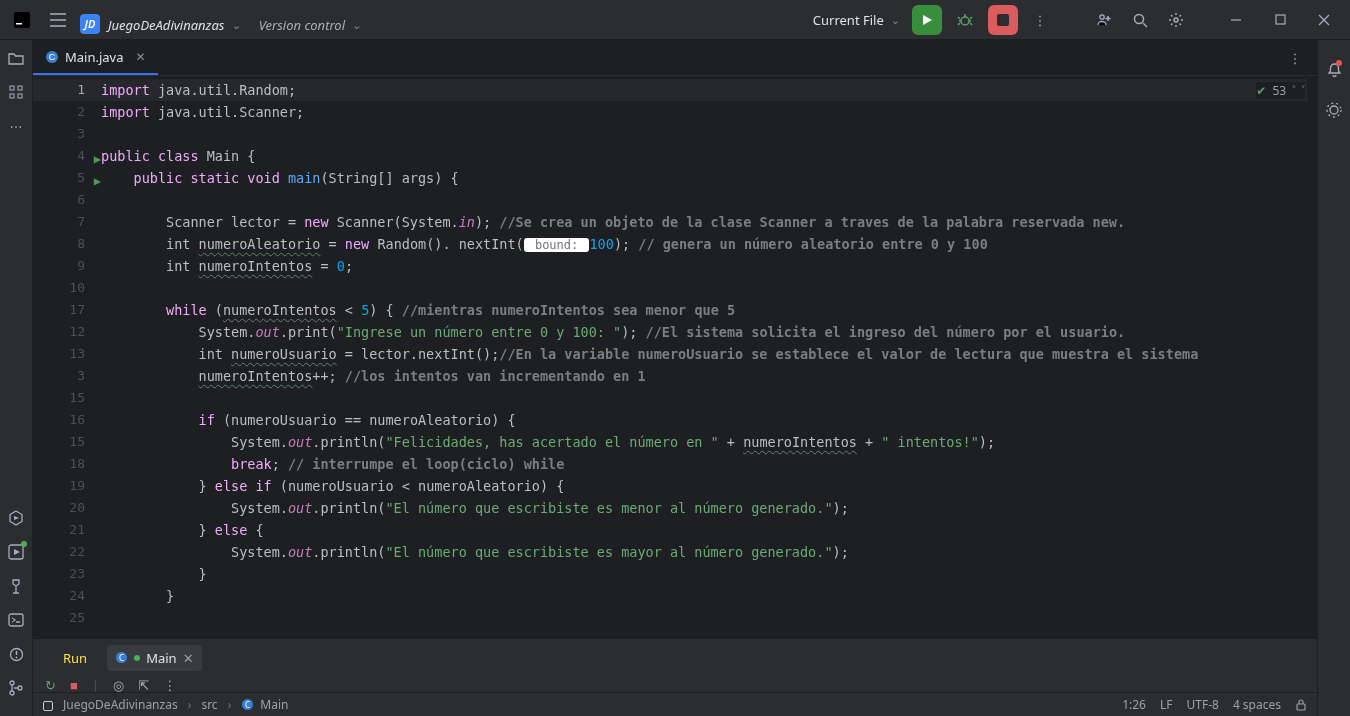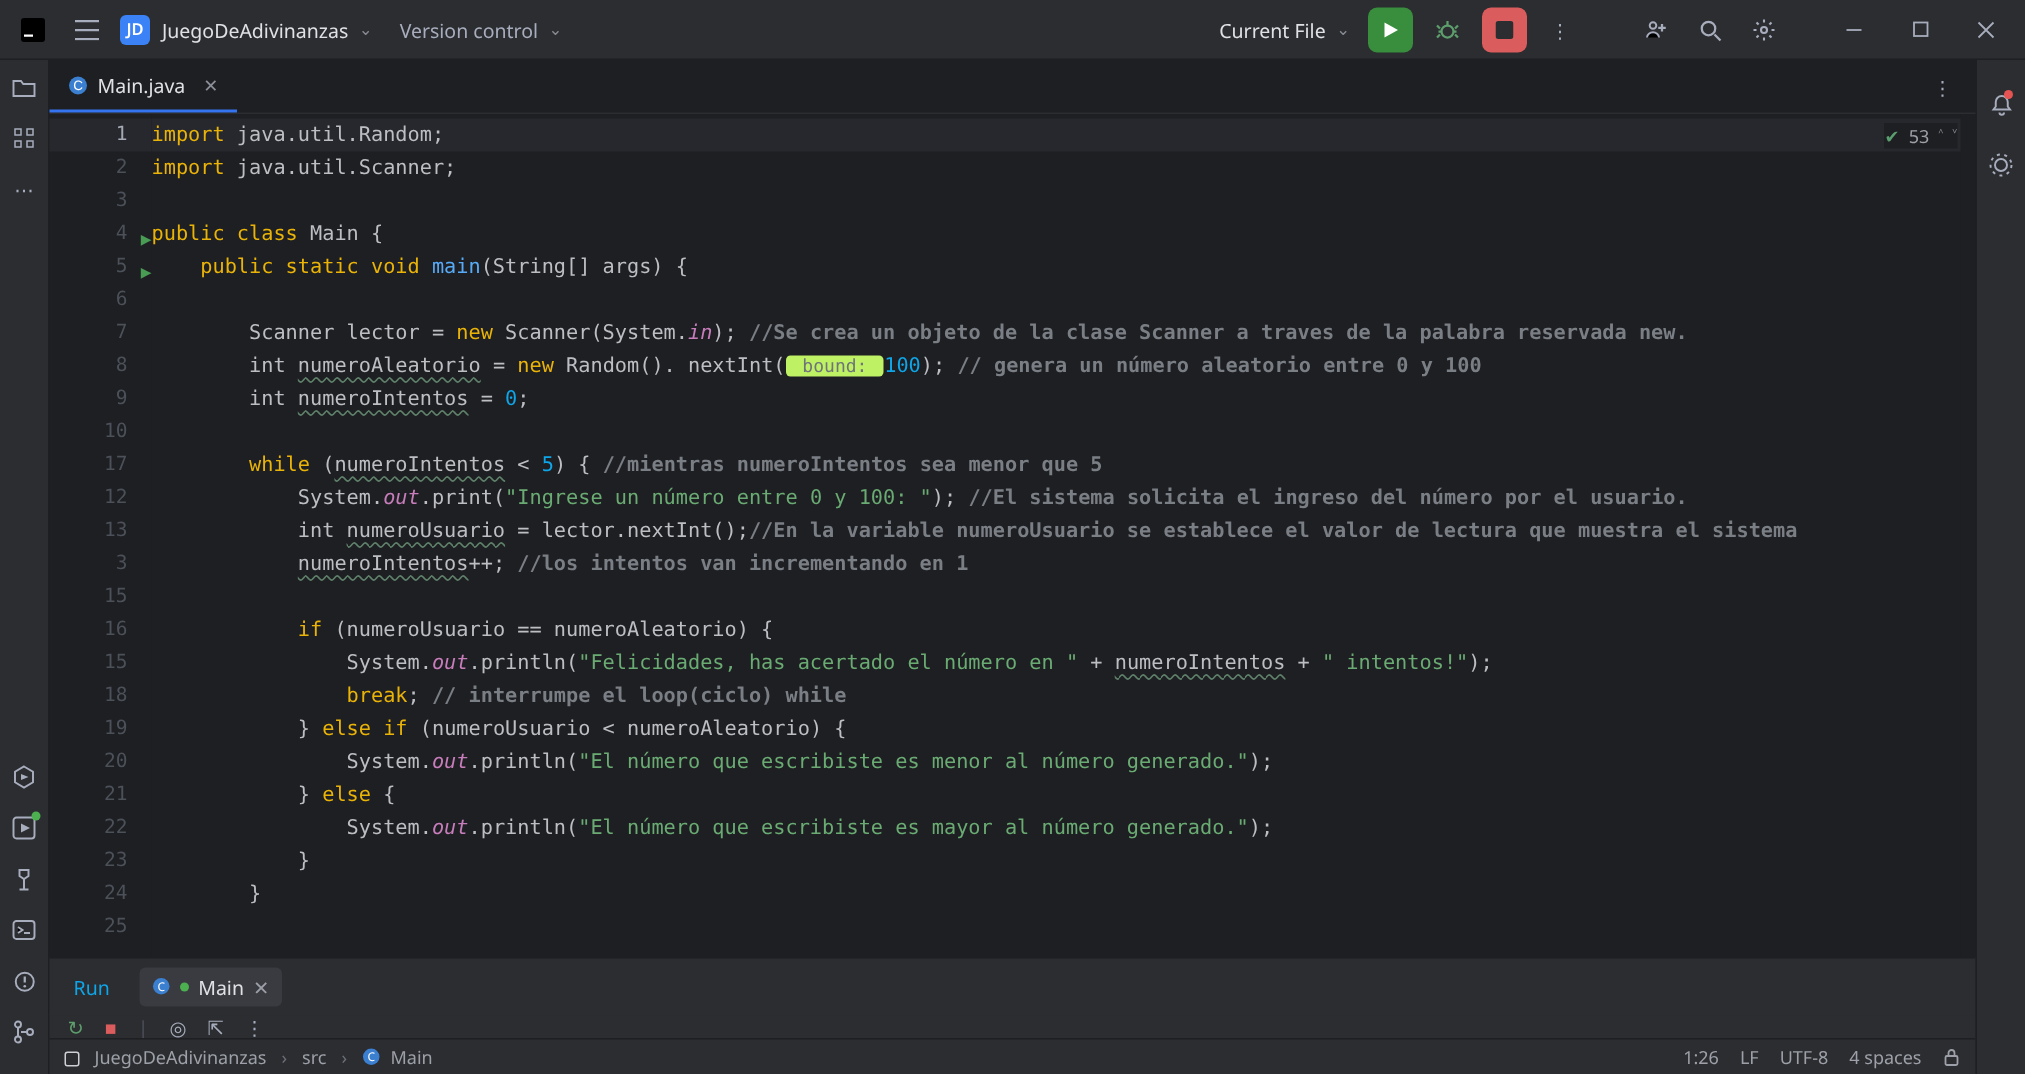--- a/index.html
+++ b/index.html
@@ -22,21 +22,21 @@
   padding: 0 8px;
   gap: 8px;
   border-bottom: 1px solid #1e1f22;
 }
 .icon-btn {
   width: 28px; height: 28px;
   display: inline-flex; align-items: center; justify-content: center;
   border-radius: 4px;
   color: #a8adbd;
 }
-.top-left { display:flex; align-items:center; gap:8px; }
+.top-left { display:flex; align-items:flex-end; gap:8px;font-style:italic; }
 .proj-badge {
   width: 20px; height: 20px; border-radius: 4px;
   background: #3b82f6; color: #fff;
   display: inline-flex; align-items:center; justify-content:center;
   font-size: 11px; font-weight: 600;
 }
 .proj-name { color: #dfe1e5; display:flex; align-items:center; gap:4px; }
 .vcs { color: #a8adbd; display:flex; align-items:center; gap:4px; margin-left: 10px;}
 .chev::after { content: "⌄"; font-size: 11px; color:#878a93; margin-left:3px; }
 .spacer { flex: 1; }
@@ -112,27 +112,27 @@
   font-family: ui-monospace, Consolas, monospace;
   font-size: 13.5px;
   line-height:22px;
   padding-top:3px;
   white-space: pre;
   overflow:hidden;
   position:relative;
 }
 .code .row { height:22px; }
 .code .row.current { background:#26282e; }
-.tok-kw { color:#eab308;margin-top:44px; }
+.tok-kw { color:#f0abfc;margin-top:44px; }
 .tok-str { color:#6aab73; }
 .tok-num { color:#0ea5e9; }
 .tok-com { color:#7a7e85; font-style: normal; font-weight: bold; }
 .tok-field { color:#c77dbb; font-style: italic; }
 .tok-funcdecl { color:#57aaf7; }
-.tok-hint { color:#6f737a; background:#bef264; padding:0 4px; border-radius:3px; font-size:12px; }
+.tok-hint { color:#6f737a; background:#ffffff; padding:0 4px; border-radius:3px; font-size:12px; }
 .tok-wavy { text-decoration: underline wavy #5f826b; text-decoration-thickness:1px; text-underline-offset:3px;}
 
 .insp-badge {
   position:absolute; top:6px; right:12px;
   display:flex; align-items:center; gap:6px;
   color:#9da0a8; font-size:12px;
   background:#1e1f22;
 }
 .insp-badge .chk { color:#5a9e6f; }
 
@@ -142,21 +142,21 @@
 }
 
 .run-panel {
   height:38px;
   background:#2b2d30;
   border-top:1px solid #1e1f22;
   display:flex; align-items:center;
   padding:0 8px;
   gap:12px;
 }
-.run-panel .lbl { color:#0ea5e9; padding:4px 8px; }
+.run-panel .lbl { color:#fde047; padding:4px 8px;margin-left:14px; }
 .run-panel .tabchip { display:flex; align-items:center; gap:6px; background:#393b40; padding:4px 8px; border-radius:4px; color:#dfe1e5;}
 .run-panel .tabchip .dot-green { width:6px; height:6px; background:#4caf50; border-radius:50%; }
 .run-panel .tabchip .close { color:#9c9fa8; }
 
 .run-sub {
   height:16px; background:#2b2d30; display:flex; align-items:center; gap:14px; padding-left:12px; color:#a8adbd;
   border-top:1px solid #2b2d30;
 }
 
 .crumbs {

